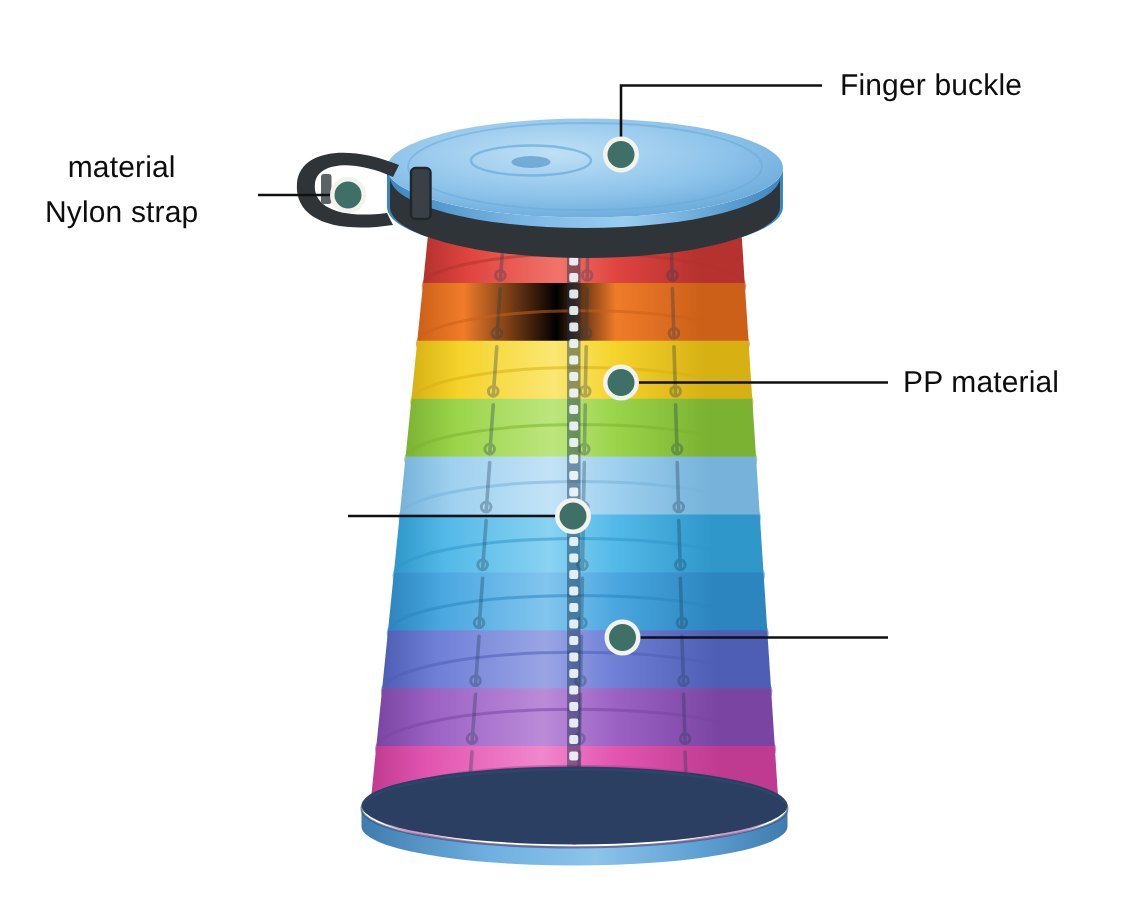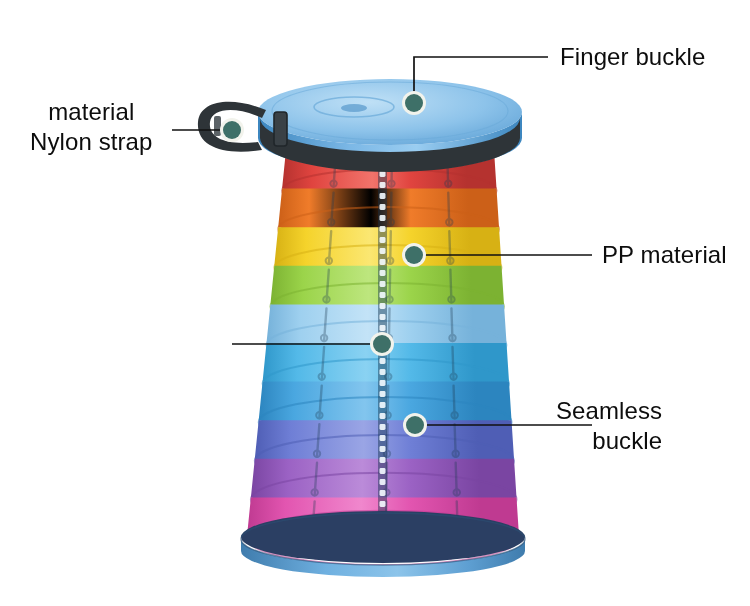--- a/index.html
+++ b/index.html
@@ -7,21 +7,21 @@
     width:750px;height:606px;
     background:#ffffff;
     font-family:"Liberation Sans","DejaVu Sans",sans-serif;
     overflow:hidden;
     position:relative;
   }
   #stage{position:absolute;left:0;top:0;width:750px;height:606px;}
   .lbl{
     position:absolute;
     color:#0d0d0d;
-    font-size:24px;
+    font-size:20px;
     line-height:30px;
     font-weight:400;
     white-space:pre-line;
     letter-spacing:.1px;
   }
   .lbl.center{text-align:center;}
   .lbl.left{text-align:left;}
   .lbl.right{text-align:right;}
   svg{position:absolute;left:0;top:0;}
   .leader{stroke:#111;stroke-width:1.7;fill:none;}
@@ -318,16 +318,14 @@
         <path d="M415,425 L592,425" class="leader"></path>
         <circle cx="415" cy="425" r="12" class="dot-ring"></circle>
         <circle cx="415" cy="425" r="9" class="dot-core"></circle>
       </g>
     </svg>
 
   <div class="lbl left" id="lb-0" style="left: 560px; top: 42px;">Finger buckle</div>
   <div class="lbl center" id="lb-1" style="left: 30px; top: 97px;">material
 Nylon strap</div>
   <div class="lbl left" id="lb-2" style="left: 602px; top: 240px;">PP material</div>
-  <div class="lbl right" id="lb-4" style="left: 556px; top: 396px;">Seamless
-buckle</div>
 
 </div>
 
 </body></html>

